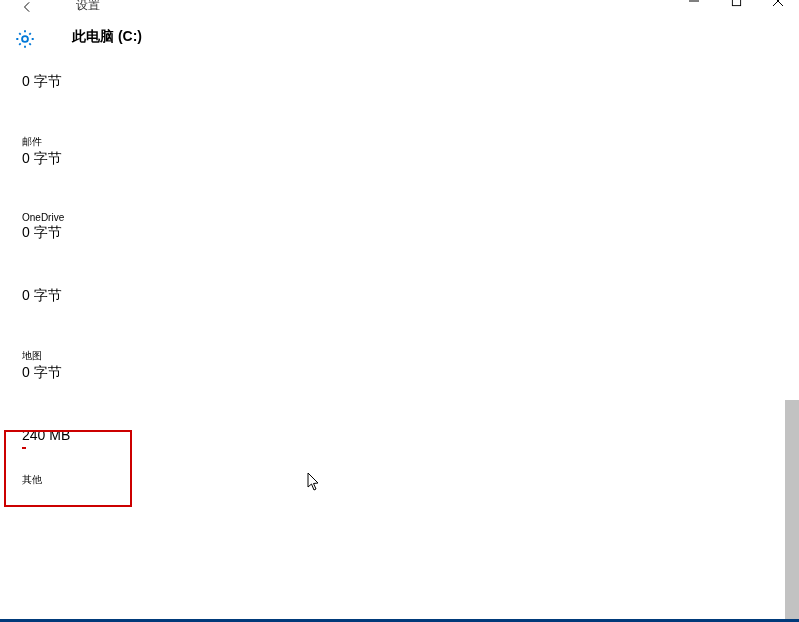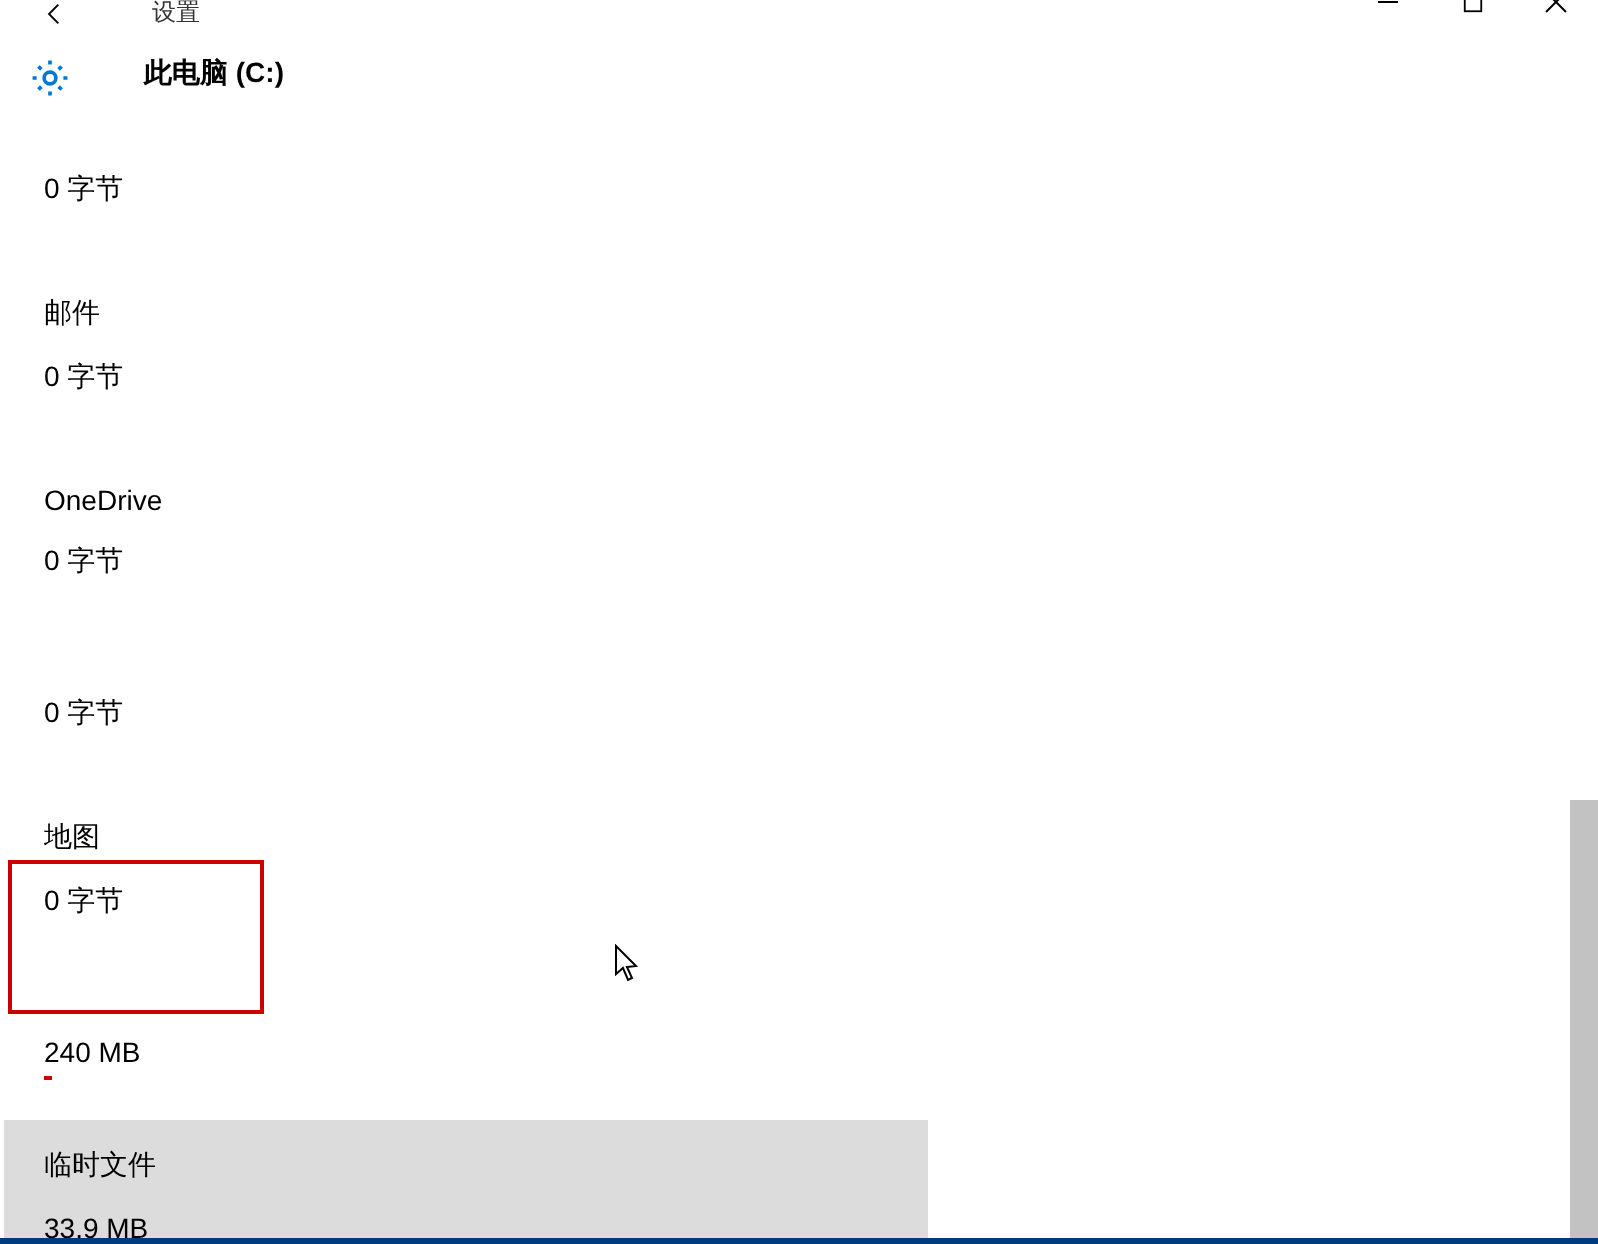--- a/index.html
+++ b/index.html
@@ -8,22 +8,22 @@
     .titlebar-left { display:flex; align-items:flex-end; gap: 20px; font-size:12px; color:#333; }
     .titlebar-right { display:flex; gap: 28px; align-items:center; position:absolute; right:14px; top:-6px;}
     .win-btn { width: 14px; height:14px; display:flex; align-items:center; justify-content:center; color:#222; }
     .back-arrow { font-size: 16px; line-height:1; margin-left: 10px; color:#000; }
     .page-title-partial { font-size: 12px; color:#333; margin-left: 20px; position:relative; top:-3px; }
     .header-row { display:flex; align-items:flex-start; gap: 18px; padding: 18px 4px 10px 14px; }
     .gear-icon { color:#0078d7; width:22px; height:22px; }
     .page-title { font-size: 14px; font-weight: 600; color:#000; margin-left:18px;}
     .content { padding-left: 22px; padding-top: 12px; width: 540px; }
     .storage-row { padding-top: 12px; padding-bottom: 6px; position: relative; }
-    .storage-label { font-size: 14px; color:#000; }
-    .storage-size { font-size: 14px; color:#000; margin-top:14px;}
+    .storage-label { font-size: 10px; color:#000; }
+    .storage-size { font-size: 14px; color:#000; margin-top:1px;}
     .bar-tiny { width:4px; height:2px; margin-top:4px;}
     .selected-row { background: #dcdcdc; margin-left: -20px; padding-left: 20px; padding-top:14px; padding-bottom:16px; width: 462px;}
     .annotation-box { position:absolute; border:2px solid #cc0000; left: 4px; top: 430px; width: 128px; height: 77px; pointer-events:none; }
     .scrollbar-track { position:absolute; right:0; top:60px; width:16px; height:560px; background:transparent; }
     .scrollbar-thumb { position:absolute; right:0; width:15px; background:#c2c2c2; top:340px; height:290px; border-left:1px solid #fff;}
     .cursor { position:absolute; left:307px; top:472px; pointer-events:none; }
     .bottombar { position:absolute; left:0; right:0; bottom:0; height:3px; background:#003a7a;}
   </style>
 </head>
 <body>
@@ -90,25 +90,20 @@
   <div class="storage-row" style="margin-top:26px;">
     <div class="storage-label">地图</div>
     <div class="storage-size">0 字节</div>
   </div>
 
   <div class="storage-row" style="margin-top:26px;">
     <div class="storage-size">240 MB</div>
     <div class="bar-tiny" style="background:#cc0000;"></div>
   </div>
 
-  <div class="storage-row selected-row" style="margin-top:14px;">
-    <div class="storage-label">临时文件</div>
-    <div class="storage-size">33.9 MB</div>
-    <div class="bar-tiny" style="background:#9acd32;width:3px;height:3px;"></div>
-  </div>
 
   <div class="storage-row" style="margin-top:6px;">
     <div class="storage-label">其他</div>
 
   </div>
 
 </div>
 
 <div class="annotation-box"></div>
 

